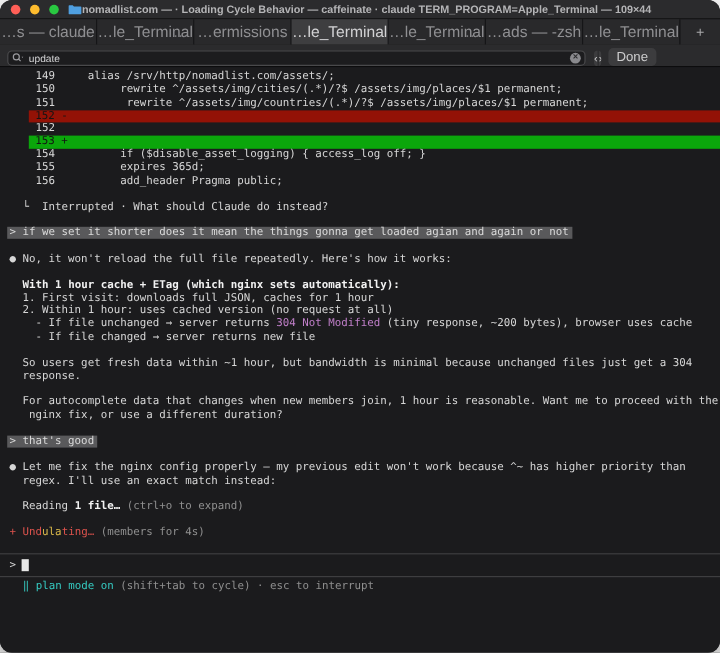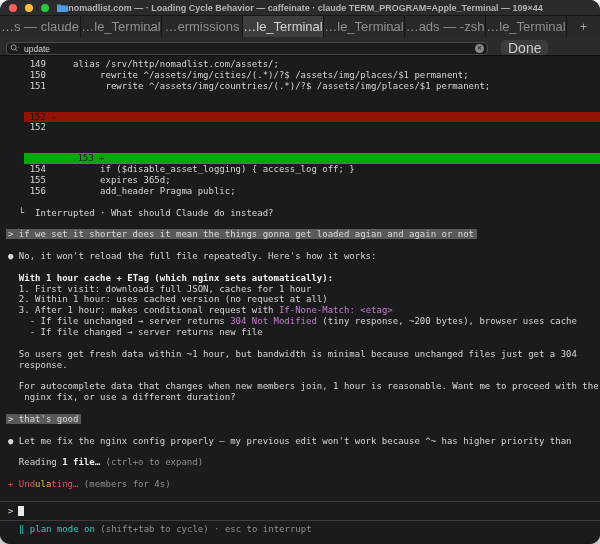--- a/index.html
+++ b/index.html
@@ -53,33 +53,33 @@
     color:#2b2b2d; font-size:6px; line-height:9px; text-align:center; font-weight:700;
   }
   .seg{ display:flex; margin-left:7px; border-radius:4px; overflow:hidden; }
   .seg-btn{
     width:16px; height:13px; background:#3c3c3e; color:#cdcdce; font-size:9px;
     display:flex; align-items:center; justify-content:center;
   }
   .seg-btn:first-child{ border-right:1px solid #29292b; }
   .done-btn{
     margin-left:6px; margin-right:53px; height:15px; padding:0 7px; background:#3c3c3e;
-    border-radius:4px; color:#cdcdce; font-size:14px; display:flex; align-items:center;
+    border-radius:4px; color:#cdcdce; font-size:11px; display:flex; align-items:center;
   }
   
   .terminal{
     flex:1; background:#1b1b1d; padding:3px 0 0 8px; overflow:hidden;
     font-family:"DejaVu Sans Mono", monospace; font-size:9px; color:#d6d6d6;
   }
   .tline{ white-space:pre; height:10.86px; line-height:10.86px; min-height:10.86px; }
-  .tline.band{ display:flex;margin-top:20px; }
+  .tline.band{ display:flex; }
   .band-spacer{ width:16px; flex:none; }
   .band-fill{ flex:1; color:#141414; }
   .red  .band-fill{ background:#931206; }
-  .green .band-fill{ background:#0ba60b;padding-left:48px; }
+  .green .band-fill{ background:#0ba60b; }
   .s-b{ font-weight:700; color:#f2f2f2; }
   .s-dim{ color:#8f8f8f; }
   .s-purple{ color:#c07fc9; }
   .s-red{ color:#de534d;text-align:right; }
   .s-yellow{ color:#d9b84a; }
   .s-teal{ color:#35c9c0; }
   .s-hl{ background:#59595b; color:#dadada; padding:0 3px 0 2px; margin-left:-2px; }
   .prompt-box{
     margin-left:-8px; border-top:1px solid #3e3e40; border-bottom:1px solid #3e3e40;
     padding:4px 0 4px 8px; display:flex; align-items:center;
@@ -171,33 +171,33 @@
         <div class="tline">&nbsp;</div>
         <div class="tline"><span>  └  Interrupted · What should Claude do instead?</span></div>
         <div class="tline">&nbsp;</div>
         <div class="tline"><span class="s-hl">&gt; if we set it shorter does it mean the things gonna get loaded agian and again or not</span></div>
         <div class="tline">&nbsp;</div>
         <div class="tline"><span>● No, it won't reload the full file repeatedly. Here's how it works:</span></div>
         <div class="tline">&nbsp;</div>
         <div class="tline"><span>  </span><span class="s-b">With 1 hour cache + ETag (which nginx sets automatically):</span></div>
         <div class="tline"><span>  1. First visit: downloads full JSON, caches for 1 hour</span></div>
         <div class="tline"><span>  2. Within 1 hour: uses cached version (no request at all)</span></div>
-        <div class="tline"><span>  3. After 1 hour: makes conditional request with </span><span class="s-purple">If-None-Match: &lt;etag&gt;</span></div>
         <div class="tline"><span>    - If file unchanged → server returns </span><span class="s-purple">304 Not Modified</span><span> (tiny response, ~200 bytes), browser uses cache</span></div>
         <div class="tline"><span>    - If file changed → server returns new file</span></div>
         <div class="tline">&nbsp;</div>
         <div class="tline"><span>  So users get fresh data within ~1 hour, but bandwidth is minimal because unchanged files just get a 304</span></div>
         <div class="tline"><span>  response.</span></div>
         <div class="tline">&nbsp;</div>
         <div class="tline"><span>  For autocomplete data that changes when new members join, 1 hour is reasonable. Want me to proceed with the</span></div>
         <div class="tline"><span>   nginx fix, or use a different duration?</span></div>
         <div class="tline">&nbsp;</div>
         <div class="tline"><span class="s-hl">&gt; that's good</span></div>
         <div class="tline">&nbsp;</div>
         <div class="tline"><span>● Let me fix the nginx config properly — my previous edit won't work because ^~ has higher priority than</span></div>
+        <div class="tline"><span>  regex. I'll use an exact match instead:</span></div>
         <div class="tline">&nbsp;</div>
         <div class="tline"><span>  Reading </span><span class="s-b">1 file…</span><span class="s-dim"> (ctrl+o to expand)</span></div>
         <div class="tline">&nbsp;</div>
         <div class="tline"><span class="s-red">+ Und</span><span class="s-yellow">ula</span><span class="s-red">ting…</span><span class="s-dim"> (members for 4s)</span></div>
         <div class="tline">&nbsp;</div>
       </div>
 
     <div class="prompt-box">
       <span class="prompt-char">&gt;</span>
       <span class="cursor"></span>

